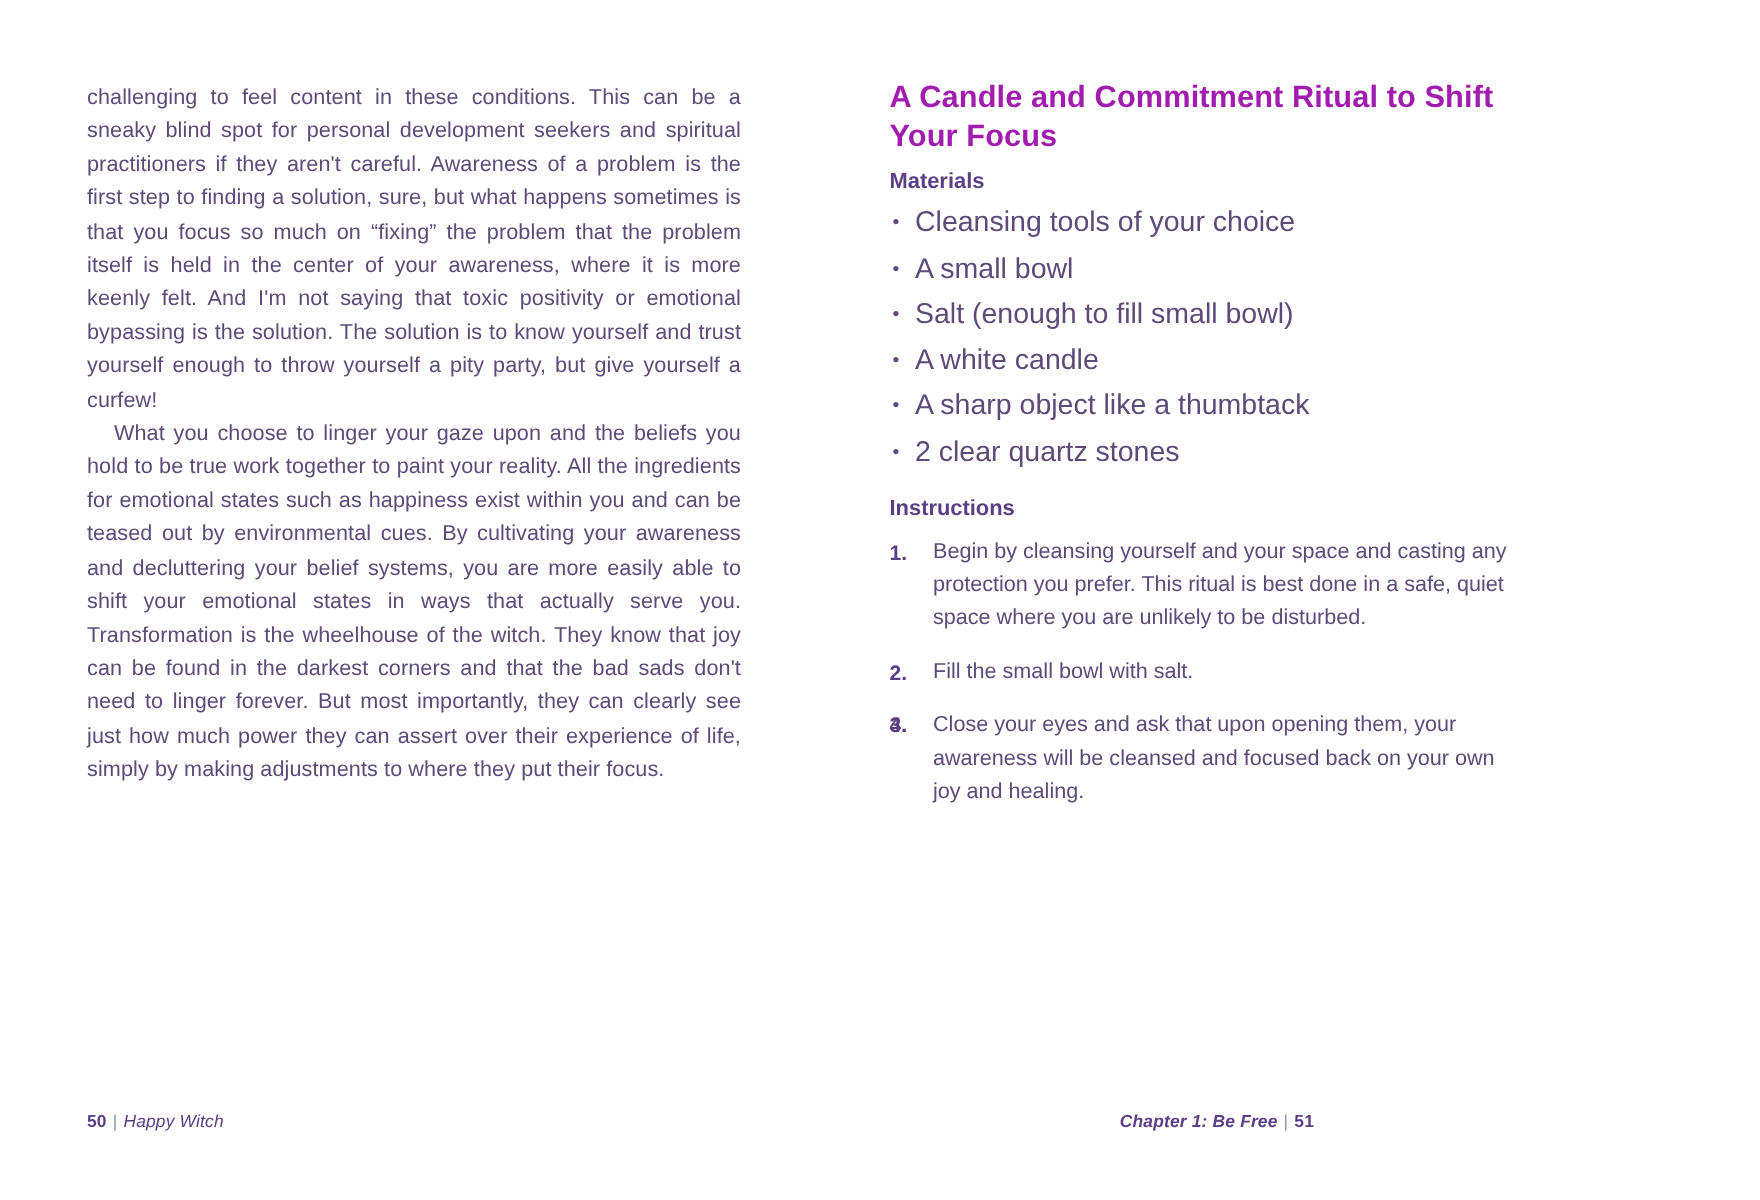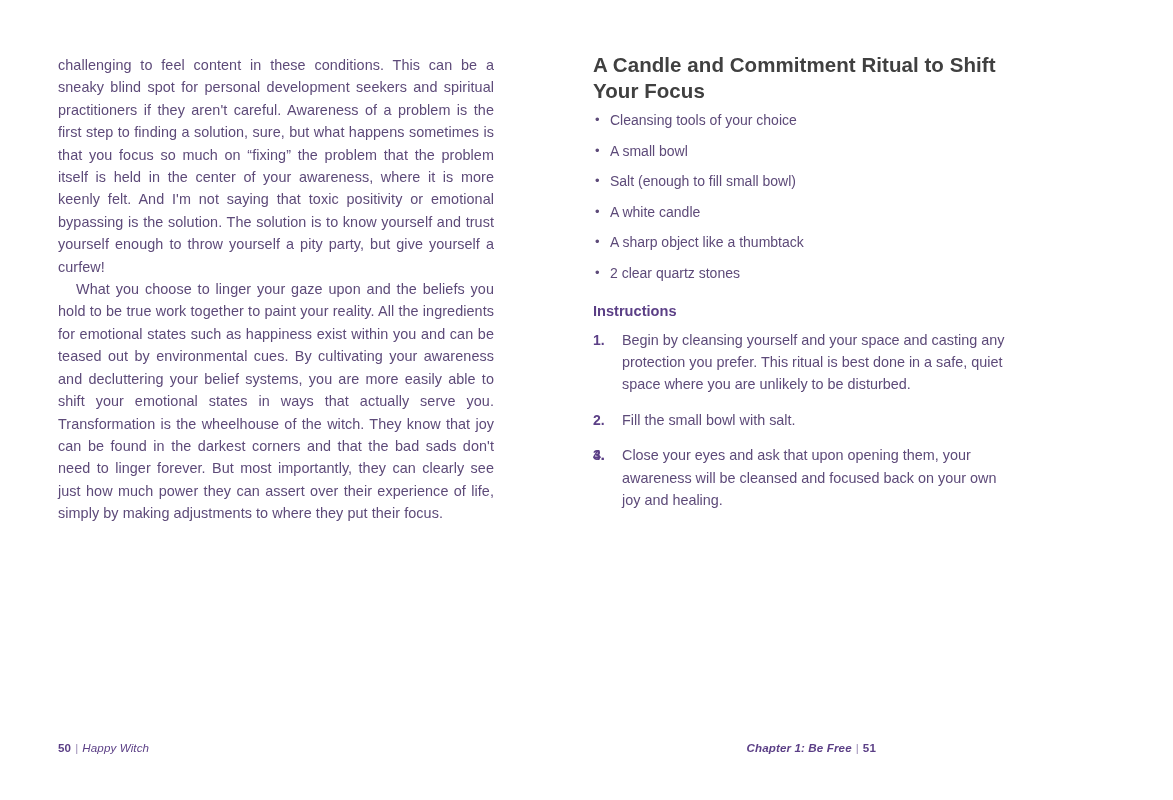--- a/index.html
+++ b/index.html
@@ -52,21 +52,21 @@
     letter-spacing: 0.005em;
   }
   p.body.indent {
     text-indent: 18px;
   }
   h1.section-title {
     margin: 0 0 7px 0;
     font-size: 20.5px;
     line-height: 26px;
     font-weight: bold;
-    color: #404040;
+    color: #a21caf;
     letter-spacing: 0.003em;
   }
   p.intro {
     margin: 0 0 21px 0;
     font-size: 14.4px;
     line-height: 22.4px;
     color: #5d4a79;
     text-indent: 14px;
   }
   h2.sub-title {
@@ -78,21 +78,21 @@
   }
   ul.materials {
     margin: 0 0 18px 0;
     padding: 0;
     list-style: none;
   }
   ul.materials li {
     position: relative;
     padding-left: 17px;
     margin-bottom: 11.5px;
-    font-size: 14px;
+    font-size: 19px;
     line-height: 19px;
     color: #5d4a79;
   }
   ul.materials li:before {
     content: "\2022";
     position: absolute;
     left: 2px;
     top: -1px;
     font-size: 13px;
     color: #5d4a79;
@@ -161,20 +161,21 @@
       </div>
       <div class="footer footer-left">
         <span class="pg">50</span><span class="sep">|</span><span class="label">Happy Witch</span>
       </div>
     </div>
 
     <div class="right-page">
       <div class="right-col">
         <h1 class="section-title">A Candle and Commitment Ritual to Shift Your Focus</h1>
 
+        <h2 class="sub-title">Materials</h2>
         <ul class="materials">
           <li>Cleansing tools of your choice</li>
           <li>A small bowl</li>
           <li>Salt (enough to fill small bowl)</li>
           <li>A white candle</li>
           <li>A sharp object like a thumbtack</li>
           <li>2 clear quartz stones</li>
         </ul>
 
         <h2 class="sub-title">Instructions</h2>

